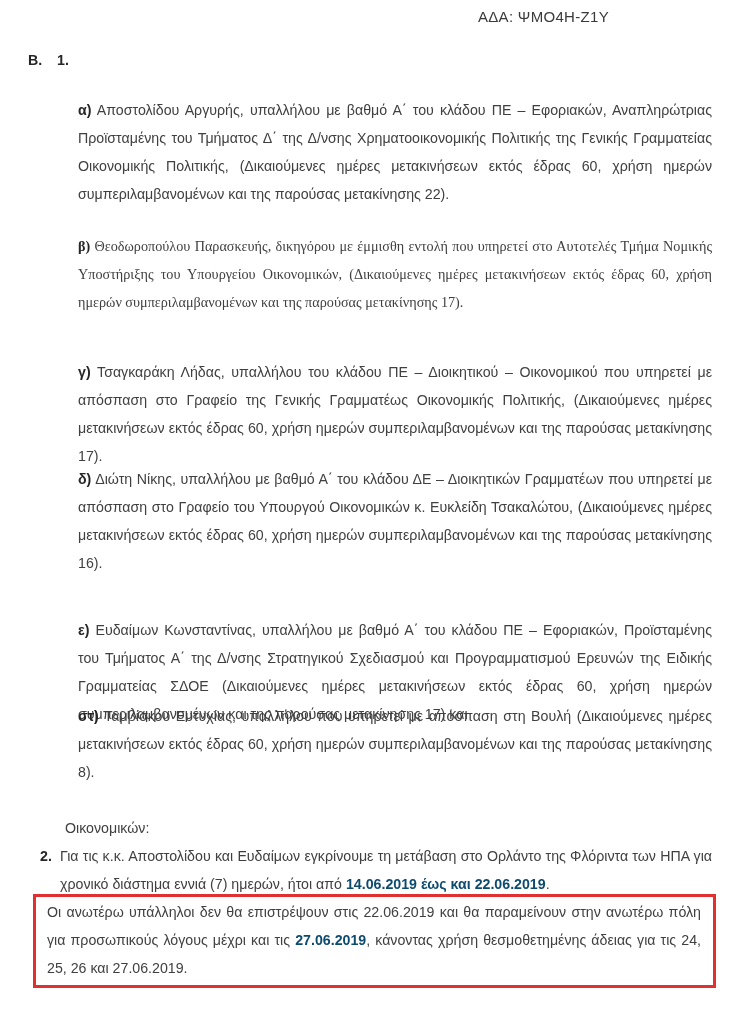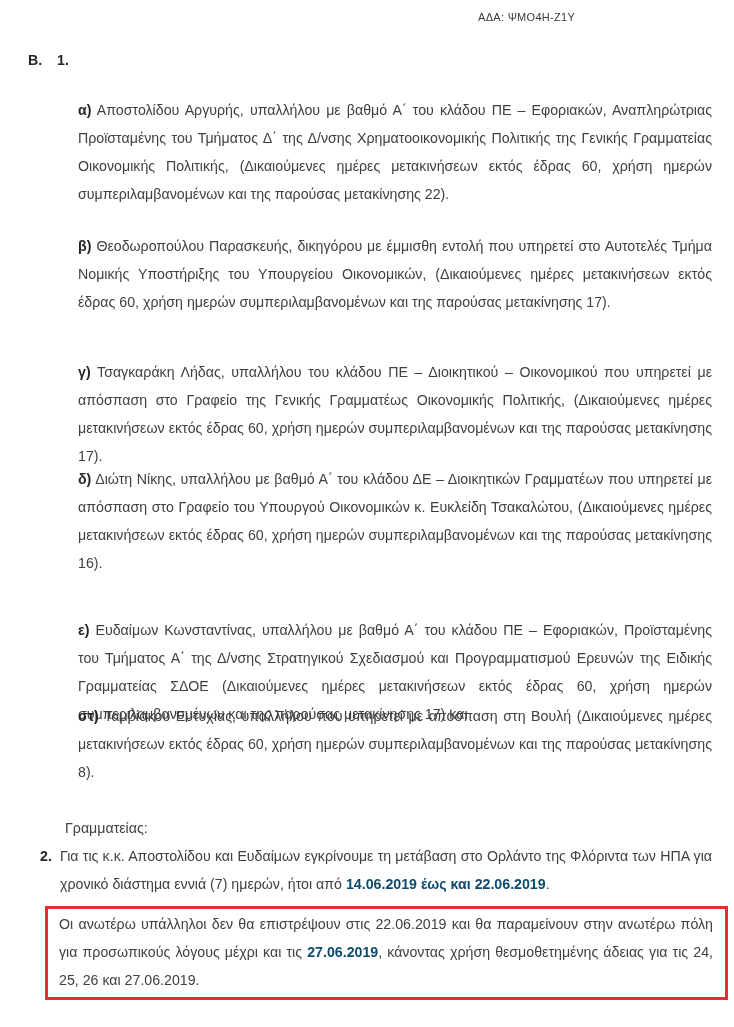--- a/index.html
+++ b/index.html
@@ -16,21 +16,21 @@
     font-family: "Liberation Sans", "DejaVu Sans", sans-serif;
     font-size: 14.2px;
     line-height: 28px;
     color: #404040;
     overflow: hidden;
   }
   .ada {
     position: absolute;
     top: 6px;
     left: 478px;
-    font-size: 11px;
+    font-size: 15px;
     line-height: 22px;
     color: #3a3a3a;
     letter-spacing: 0.3px;
     white-space: nowrap;
   }
   .block {
     position: absolute;
     left: 0;
     width: 712px;
     margin: 0;
@@ -60,21 +60,21 @@
     left: 78px;
     width: 634px;
     margin: 0;
     text-align: justify;
   }
   .sub .mk {
     font-weight: bold;
     color: #262626;
   }
   .sub-a  { top: 96px; }
-  .sub-b  { top: 232px; }
+  .sub-b  { top: 232px; font-family: Liberation Serif, serif; }
   .sub-g  { top: 358px; }
   .sub-d  { top: 465px; }
   .sub-e  { top: 616px; }
   .sub-st { top: 702px; }
   .eidikotera {
     position: absolute;
     left: 65px;
     top: 814px;
     margin: 0;
   }
@@ -96,21 +96,21 @@
     color: #0c4a6e;
   }
   .highlight-box {
     position: absolute;
     left: 33px;
     top: 894px;
     width: 683px;
     box-sizing: border-box;
     border: 3px solid #e03030;
     padding: 1px 12px 3px 11px;
-    margin: 12px;
+    margin: 0;
     text-align: justify;
     background: #ffffff;
   }
 </style>
 </head>
 <body>
 
 <div class="page">
 
   <div class="ada">ΑΔΑ: ΨΜΟ4Η-Ζ1Υ</div>
@@ -143,21 +143,21 @@
   <p class="sub sub-e">
     <b class="mk">ε)</b>
     <span>Ευδαίμων Κωνσταντίνας, υπαλλήλου με βαθμό Α΄ του κλάδου ΠΕ – Εφοριακών, Προϊσταμένης του Τμήματος Α΄ της Δ/νσης Στρατηγικού Σχεδιασμού και Προγραμματισμού Ερευνών της Ειδικής Γραμματείας ΣΔΟΕ (Δικαιούμενες ημέρες μετακινήσεων εκτός έδρας 60, χρήση ημερών συμπεριλαμβανομένων και της παρούσας μετακίνησης 17) και</span>
   </p>
 
   <p class="sub sub-st">
     <b class="mk">στ)</b>
     <span>Ταμβίσκου Ευτυχίας, υπαλλήλου που υπηρετεί με απόσπαση στη Βουλή (Δικαιούμενες ημέρες μετακινήσεων εκτός έδρας 60, χρήση ημερών συμπεριλαμβανομένων και της παρούσας μετακίνησης 8).</span>
   </p>
 
-  <p class="eidikotera">Γραμματείας:</p>
+  <p class="eidikotera">Οικονομικών:</p>
 
   <div class="block item2">
     <span class="marker-2">2.</span>
     <div class="item2-text">
       <span>Για τις κ.κ. Αποστολίδου και Ευδαίμων εγκρίνουμε τη μετάβαση στο Ορλάντο της Φλόριντα των ΗΠΑ για χρονικό διάστημα εννιά (7) ημερών, ήτοι από </span><span class="bold-date">14.06.2019 έως και 22.06.2019</span><span>.</span>
     </div>
   </div>
 
   <p class="highlight-box" style="border-color: rgb(224, 48, 48);">
     <span>Οι ανωτέρω υπάλληλοι δεν θα επιστρέψουν στις 22.06.2019 και θα παραμείνουν στην ανωτέρω πόλη για προσωπικούς λόγους μέχρι και τις </span><span class="bold-date">27.06.2019</span><span>, κάνοντας χρήση θεσμοθετημένης άδειας για τις 24, 25, 26 και 27.06.2019.</span>

